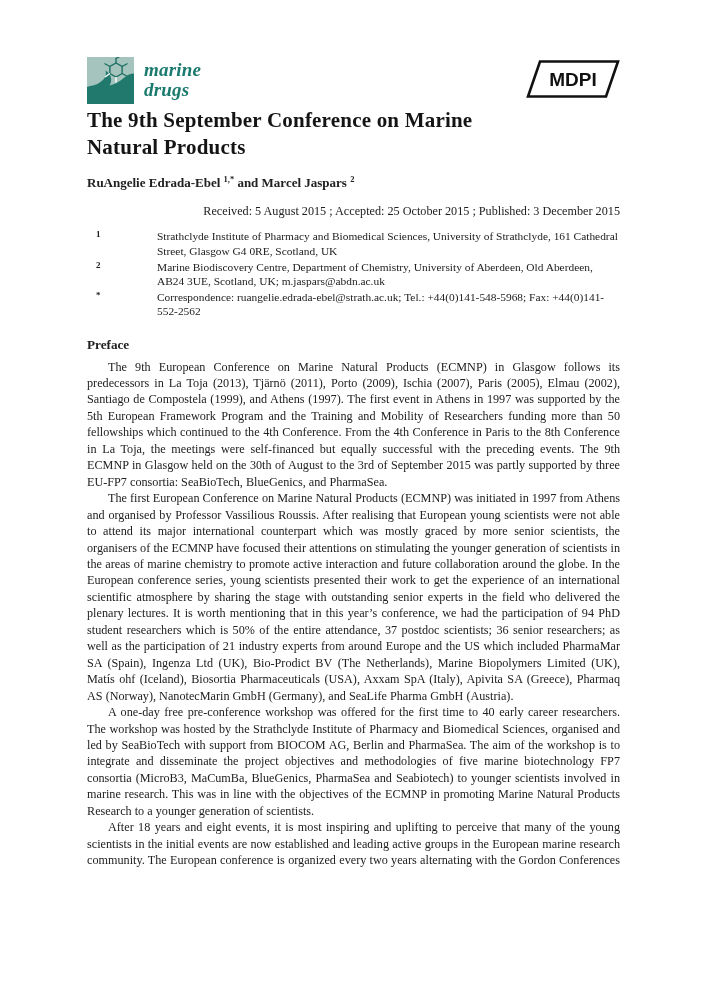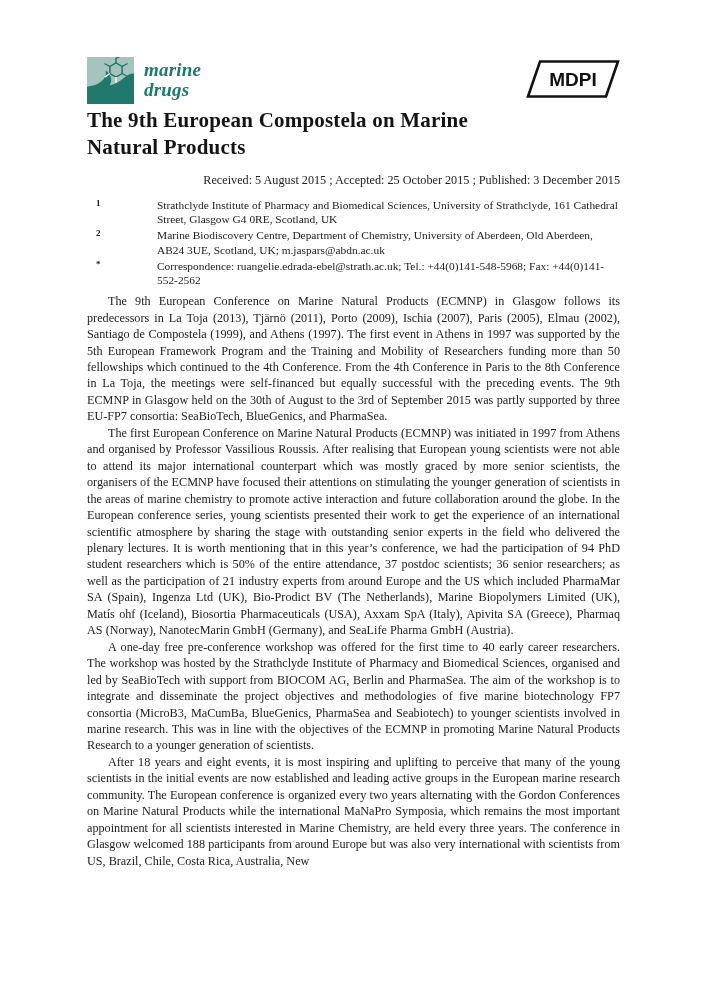--- a/index.html
+++ b/index.html
@@ -97,42 +97,44 @@
           <div>drugs</div>
         </div>
       </div>
       <svg class="mdpi" viewBox="0 0 94 40" aria-hidden="true">
         <polygon points="14,2.5 92,2.5 80,37.5 2,37.5" fill="none" stroke="#111111" stroke-width="2.6"></polygon>
         <text x="47" y="27" text-anchor="middle" font-family="Liberation Sans, sans-serif" font-size="19" font-weight="bold" fill="#111111">MDPI</text>
       </svg>
     </div>
 
     <div class="title">
-      <div>The 9th European Compostela on Marine</div>
+      <div>The 9th September Conference on Marine</div>
       <div>Natural Products</div>
     </div>
 
+    <div class="authors"><span>RuAngelie Edrada-Ebel </span><sup>1,*</sup><span> and Marcel Jaspars </span><sup>2</sup></div>
 
     <div class="dates">Received: 5 August 2015 ; Accepted: 25 October 2015 ; Published: 3 December 2015</div>
 
     <div class="affiliations">
       <div class="aff-row">
         <span class="aff-marker">1</span>
         <span class="aff-text">Strathclyde Institute of Pharmacy and Biomedical Sciences, University of Strathclyde, 161 Cathedral Street, Glasgow G4 0RE, Scotland, UK</span>
       </div>
       <div class="aff-row">
         <span class="aff-marker">2</span>
         <span class="aff-text">Marine Biodiscovery Centre, Department of Chemistry, University of Aberdeen, Old Aberdeen, AB24 3UE, Scotland, UK; m.jaspars@abdn.ac.uk</span>
       </div>
       <div class="aff-row">
         <span class="aff-marker">*</span>
         <span class="aff-text">Correspondence: ruangelie.edrada-ebel@strath.ac.uk; Tel.: +44(0)141-548-5968; Fax: +44(0)141-552-2562</span>
       </div>
     </div>
 
+    <div class="section-heading">Preface</div>
     <div class="body">
       <p>The 9th European Conference on Marine Natural Products (ECMNP) in Glasgow follows its predecessors in La Toja (2013), Tjärnö (2011), Porto (2009), Ischia (2007), Paris (2005), Elmau (2002), Santiago de Compostela (1999), and Athens (1997). The first event in Athens in 1997 was supported by the 5th European Framework Program and the Training and Mobility of Researchers funding more than 50 fellowships which continued to the 4th Conference. From the 4th Conference in Paris to the 8th Conference in La Toja, the meetings were self-financed but equally successful with the preceding events. The 9th ECMNP in Glasgow held on the 30th of August to the 3rd of September 2015 was partly supported by three EU-FP7 consortia: SeaBioTech, BlueGenics, and PharmaSea.</p>
       <p>The first European Conference on Marine Natural Products (ECMNP) was initiated in 1997 from Athens and organised by Professor Vassilious Roussis. After realising that European young scientists were not able to attend its major international counterpart which was mostly graced by more senior scientists, the organisers of the ECMNP have focused their attentions on stimulating the younger generation of scientists in the areas of marine chemistry to promote active interaction and future collaboration around the globe. In the European conference series, young scientists presented their work to get the experience of an international scientific atmosphere by sharing the stage with outstanding senior experts in the field who delivered the plenary lectures. It is worth mentioning that in this year’s conference, we had the participation of 94 PhD student researchers which is 50% of the entire attendance, 37 postdoc scientists; 36 senior researchers; as well as the participation of 21 industry experts from around Europe and the US which included PharmaMar SA (Spain), Ingenza Ltd (UK), Bio-Prodict BV (The Netherlands), Marine Biopolymers Limited (UK), Matís ohf (Iceland), Biosortia Pharmaceuticals (USA), Axxam SpA (Italy), Apivita SA (Greece), Pharmaq AS (Norway), NanotecMarin GmbH (Germany), and SeaLife Pharma GmbH (Austria).</p>
       <p>A one-day free pre-conference workshop was offered for the first time to 40 early career researchers. The workshop was hosted by the Strathclyde Institute of Pharmacy and Biomedical Sciences, organised and led by SeaBioTech with support from BIOCOM AG, Berlin and PharmaSea. The aim of the workshop is to integrate and disseminate the project objectives and methodologies of five marine biotechnology FP7 consortia (MicroB3, MaCumBa, BlueGenics, PharmaSea and Seabiotech) to younger scientists involved in marine research. This was in line with the objectives of the ECMNP in promoting Marine Natural Products Research to a younger generation of scientists.</p>
       <p>After 18 years and eight events, it is most inspiring and uplifting to perceive that many of the young scientists in the initial events are now established and leading active groups in the European marine research community. The European conference is organized every two years alternating with the Gordon Conferences on Marine Natural Products while the international MaNaPro Symposia, which remains the most important appointment for all scientists interested in Marine Chemistry, are held every three years.  The conference in Glasgow welcomed 188 participants from around Europe but was also very international with scientists from US, Brazil, Chile, Costa Rica, Australia, New</p>
     </div>
   </div>
 
   <div class="footer">
     <div class="footer-left"><span class="it">Mar. Drugs </span><span class="bd">2015</span><span>, </span><span class="it">13</span><span>, 7150–7249; doi:10.3390/md13127059</span></div>

